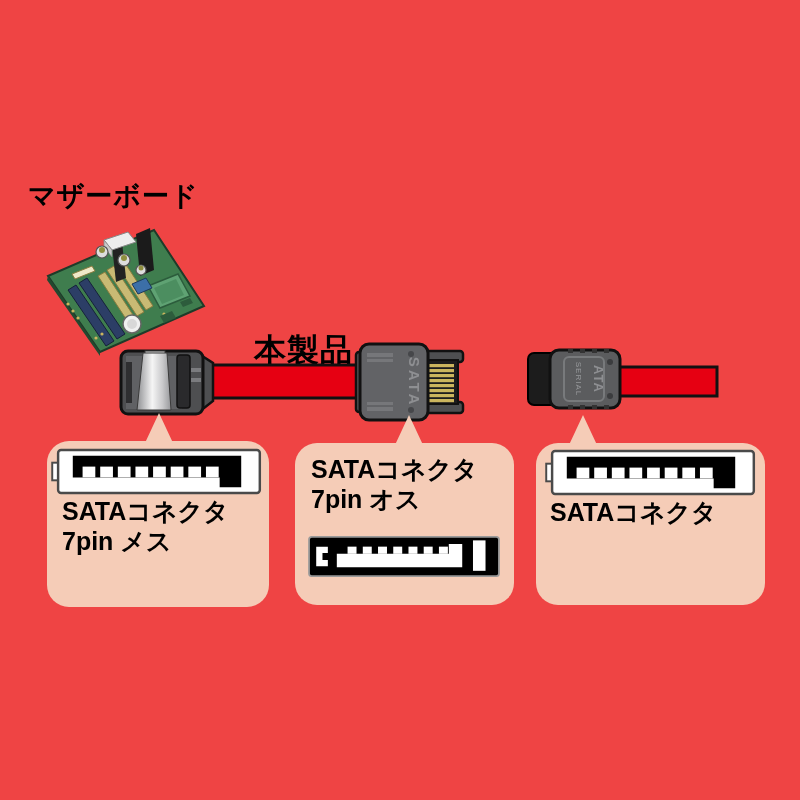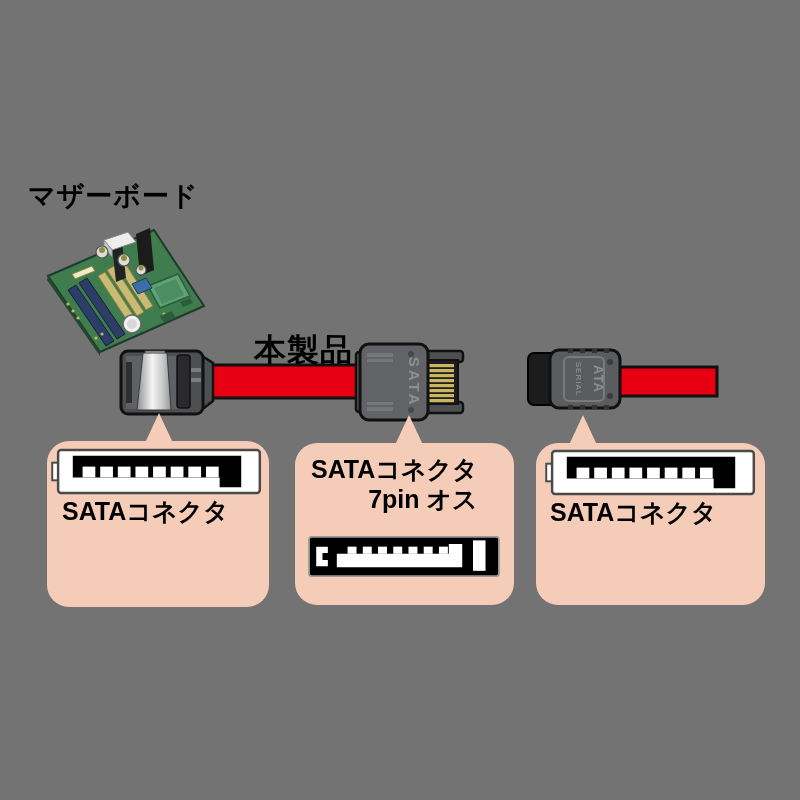--- a/index.html
+++ b/index.html
@@ -1,17 +1,17 @@
 <!DOCTYPE html>
 <html><head>
 <meta charset="utf-8">
 <style>
   html,body{margin:0;padding:0;background:#ffffff;}
   #canvas{
-    position:relative;width:800px;height:800px;background:#737373;overflow:hidden;
+    position:relative;width:800px;height:800px;background:#ef4444;overflow:hidden;
     font-family:"Liberation Sans", sans-serif;color:#000;
   }
   .abs{position:absolute;}
   .mb-label{left:28px;top:178px;font-size:27px;font-weight:bold;letter-spacing:1px;}
   .mb-art{left:38px;top:210px;width:178px;height:148px;}
   .product-label{left:254px;top:329px;font-size:32px;font-weight:bold;letter-spacing:1px;}
   .cable-art{left:115px;top:338px;width:355px;height:88px;}
   .rconn-art{left:524px;top:346px;width:200px;height:66px;}
   .callout{
     position:absolute;background:#F5CCB7;border-radius:22px;
@@ -24,21 +24,21 @@
     border-left:14px solid transparent;border-right:14px solid transparent;
     border-bottom:30px solid #F5CCB7;
   }
   #ptr-left{left:145px;top:413px;}
   #ptr-mid{left:395px;top:415px;}
   #ptr-right{left:569px;top:415px;}
   .diag{position:absolute;}
   #callout-left .diag{left:3px;top:7px;width:214px;height:47px;}
   #callout-mid .diag{left:11px;top:92px;width:196px;height:43px;}
   #callout-right .diag{left:8px;top:6px;width:214px;height:47px;}
-  .ctext{position:absolute;font-size:25px;line-height:30px;font-weight:600;white-space:nowrap;text-align:right;}
+  .ctext{position:absolute;font-size:25px;line-height:30px;font-weight:600;white-space:nowrap;}
   #callout-left .ctext{left:15px;top:55px;}
   #callout-mid .ctext{left:16px;top:11px;}
   #callout-right .ctext{left:14px;top:54px;}
 </style>
 </head>
 <body>
 
 <div id="canvas">
 
   <div class="abs mb-label">マザーボード</div>
@@ -175,20 +175,21 @@
         <rect x="50" y="19" width="13" height="11" fill="#fff"></rect>
       <rect x="68" y="19" width="13" height="11" fill="#fff"></rect>
         <rect x="86" y="19" width="13" height="11" fill="#fff"></rect>
       <rect x="104" y="19" width="13" height="11" fill="#fff"></rect>
         <rect x="122" y="19" width="13" height="11" fill="#fff"></rect>
       <rect x="140" y="19" width="13" height="11" fill="#fff"></rect>
         <rect x="158" y="19" width="13" height="11" fill="#fff"></rect>
     </svg>
     <div class="ctext">
       <div>SATAコネクタ</div>
+      <div>7pin メス</div>
     </div>
   </div>
 
   <div class="callout" id="callout-mid">
     <div class="ctext">
       <div>SATAコネクタ</div>
       <div>7pin オス</div>
     </div>
     <svg class="diag" viewBox="0 0 216 48">
       <rect x="2" y="2" width="212" height="44" rx="3" fill="#000" stroke="#999" stroke-width="2"></rect>

